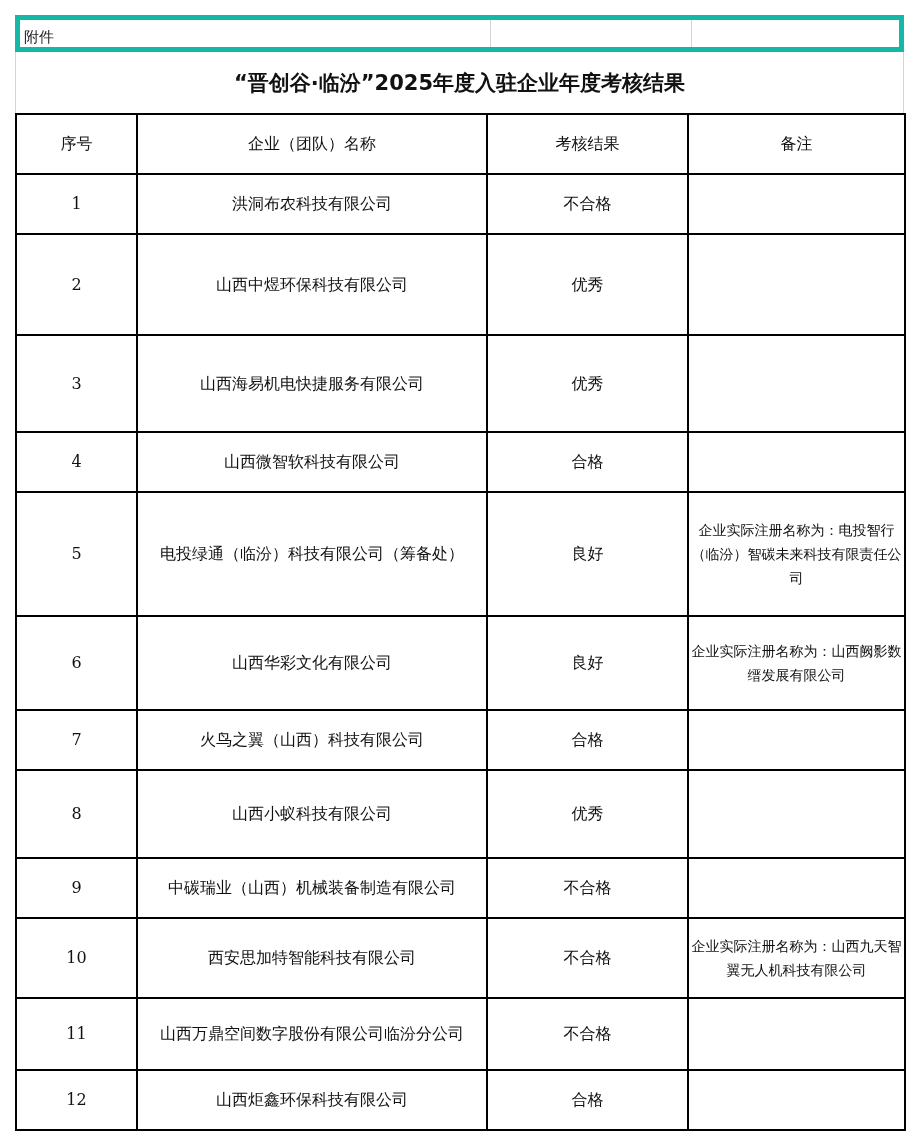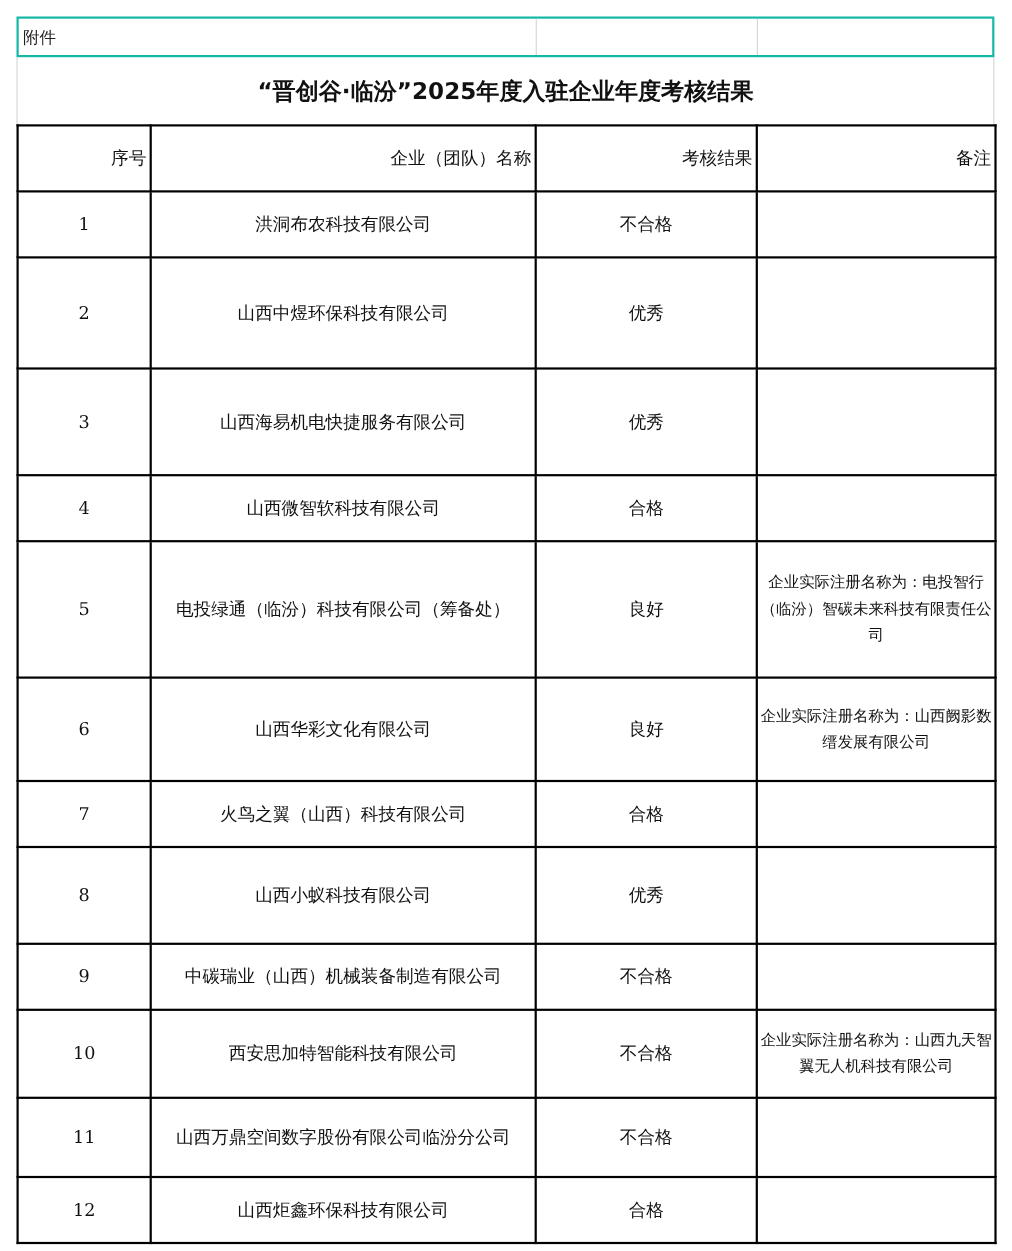--- a/index.html
+++ b/index.html
@@ -1,29 +1,29 @@
 <!DOCTYPE html>
 <html><head>
   <meta charset="utf-8">
   <style>
     html, body { margin: 0; padding: 0; background: #ffffff; }
     body { width: 920px; height: 1137px; position: relative; overflow: hidden;
            font-family: "DejaVu Serif", "Liberation Serif", serif; color: #111; }
     .sheet { position: absolute; left: 15px; top: 15px; width: 889px; }
-    .pre-row { position: relative; height: 37px; border: 2px solid #14b8a6; box-sizing: border-box; }
+    .pre-row { position: relative; height: 37px; border: 5px solid #14b8a6; box-sizing: border-box; }
     .pre-row .c { position: absolute; top: 0; bottom: 0; border-left: 1px solid #d4d4d4; }
     .pre-row .att { position: absolute; left: 4px; top: 8px; font-size: 15px; color: #222; }
     .title-row { height: 61px; border-left: 1px solid #d4d4d4; border-right: 1px solid #d4d4d4;
                  display: flex; align-items: center; justify-content: center; box-sizing: border-box; text-align: right; }
     .title-row h1 { margin: 0; font-size: 21px; font-weight: bold; letter-spacing: 0;
                     font-family: "DejaVu Sans", "Liberation Sans", sans-serif; }
     table { border-collapse: collapse; table-layout: fixed; width: 889px; }
     td, th { border: 2px solid #000; text-align: center; vertical-align: middle;
              font-size: 16px; font-weight: normal; padding: 0 3px; line-height: 24px; }
-    th { font-family: "DejaVu Sans", "Liberation Sans", sans-serif; font-size: 16px; text-align: right; }
+    th { font-family: "DejaVu Sans", "Liberation Sans", sans-serif; font-size: 16px; }
     td.note { font-size: 14px; line-height: 24px; padding: 0 2px; }
   </style>
 </head>
 <body>
 
 <div class="sheet">
   <div class="pre-row">
     <span class="att">附件</span>
     <span class="c" style="left:470px"></span>
     <span class="c" style="left:671px"></span>

